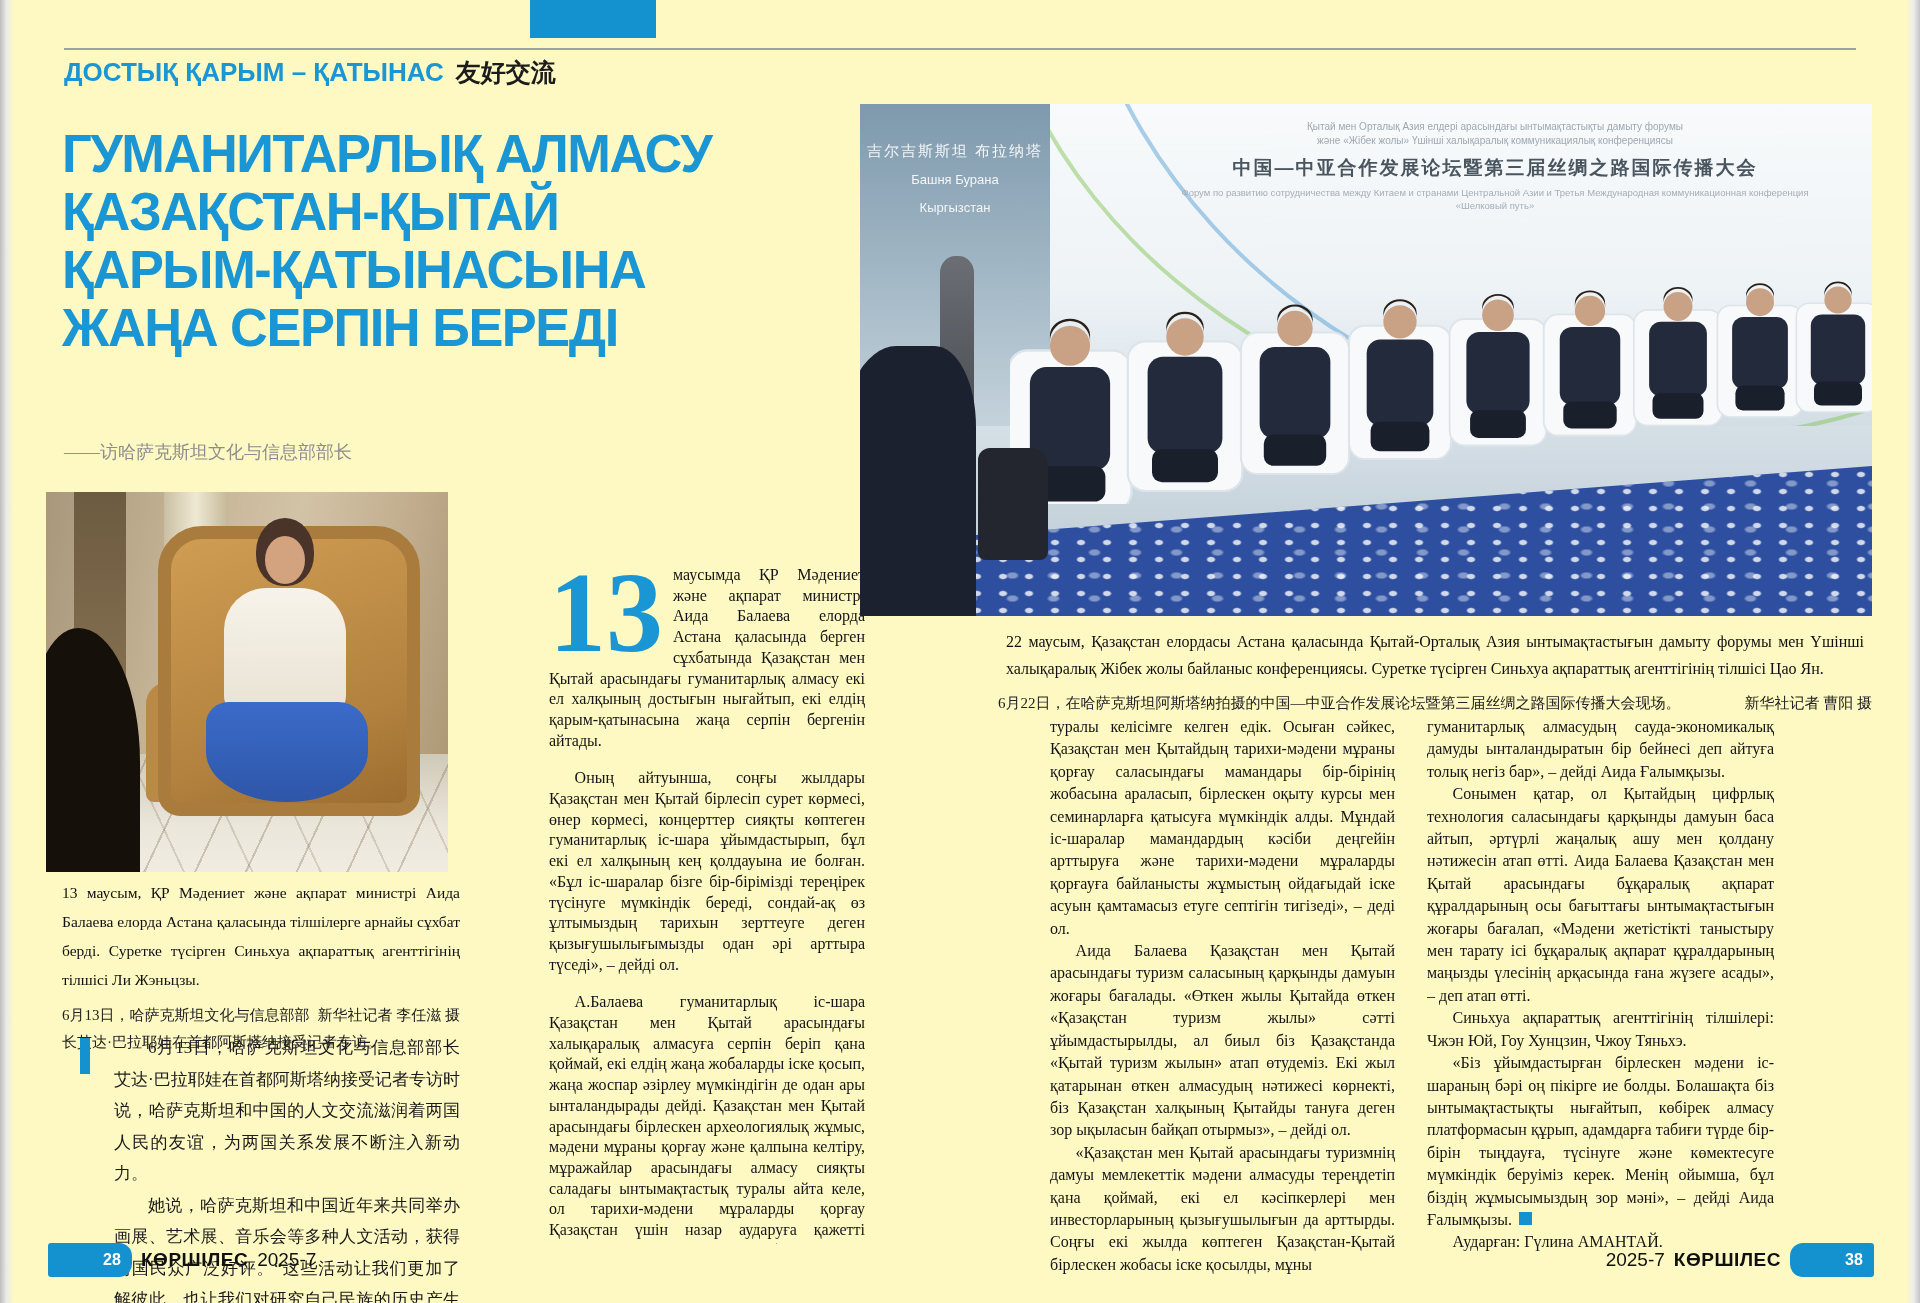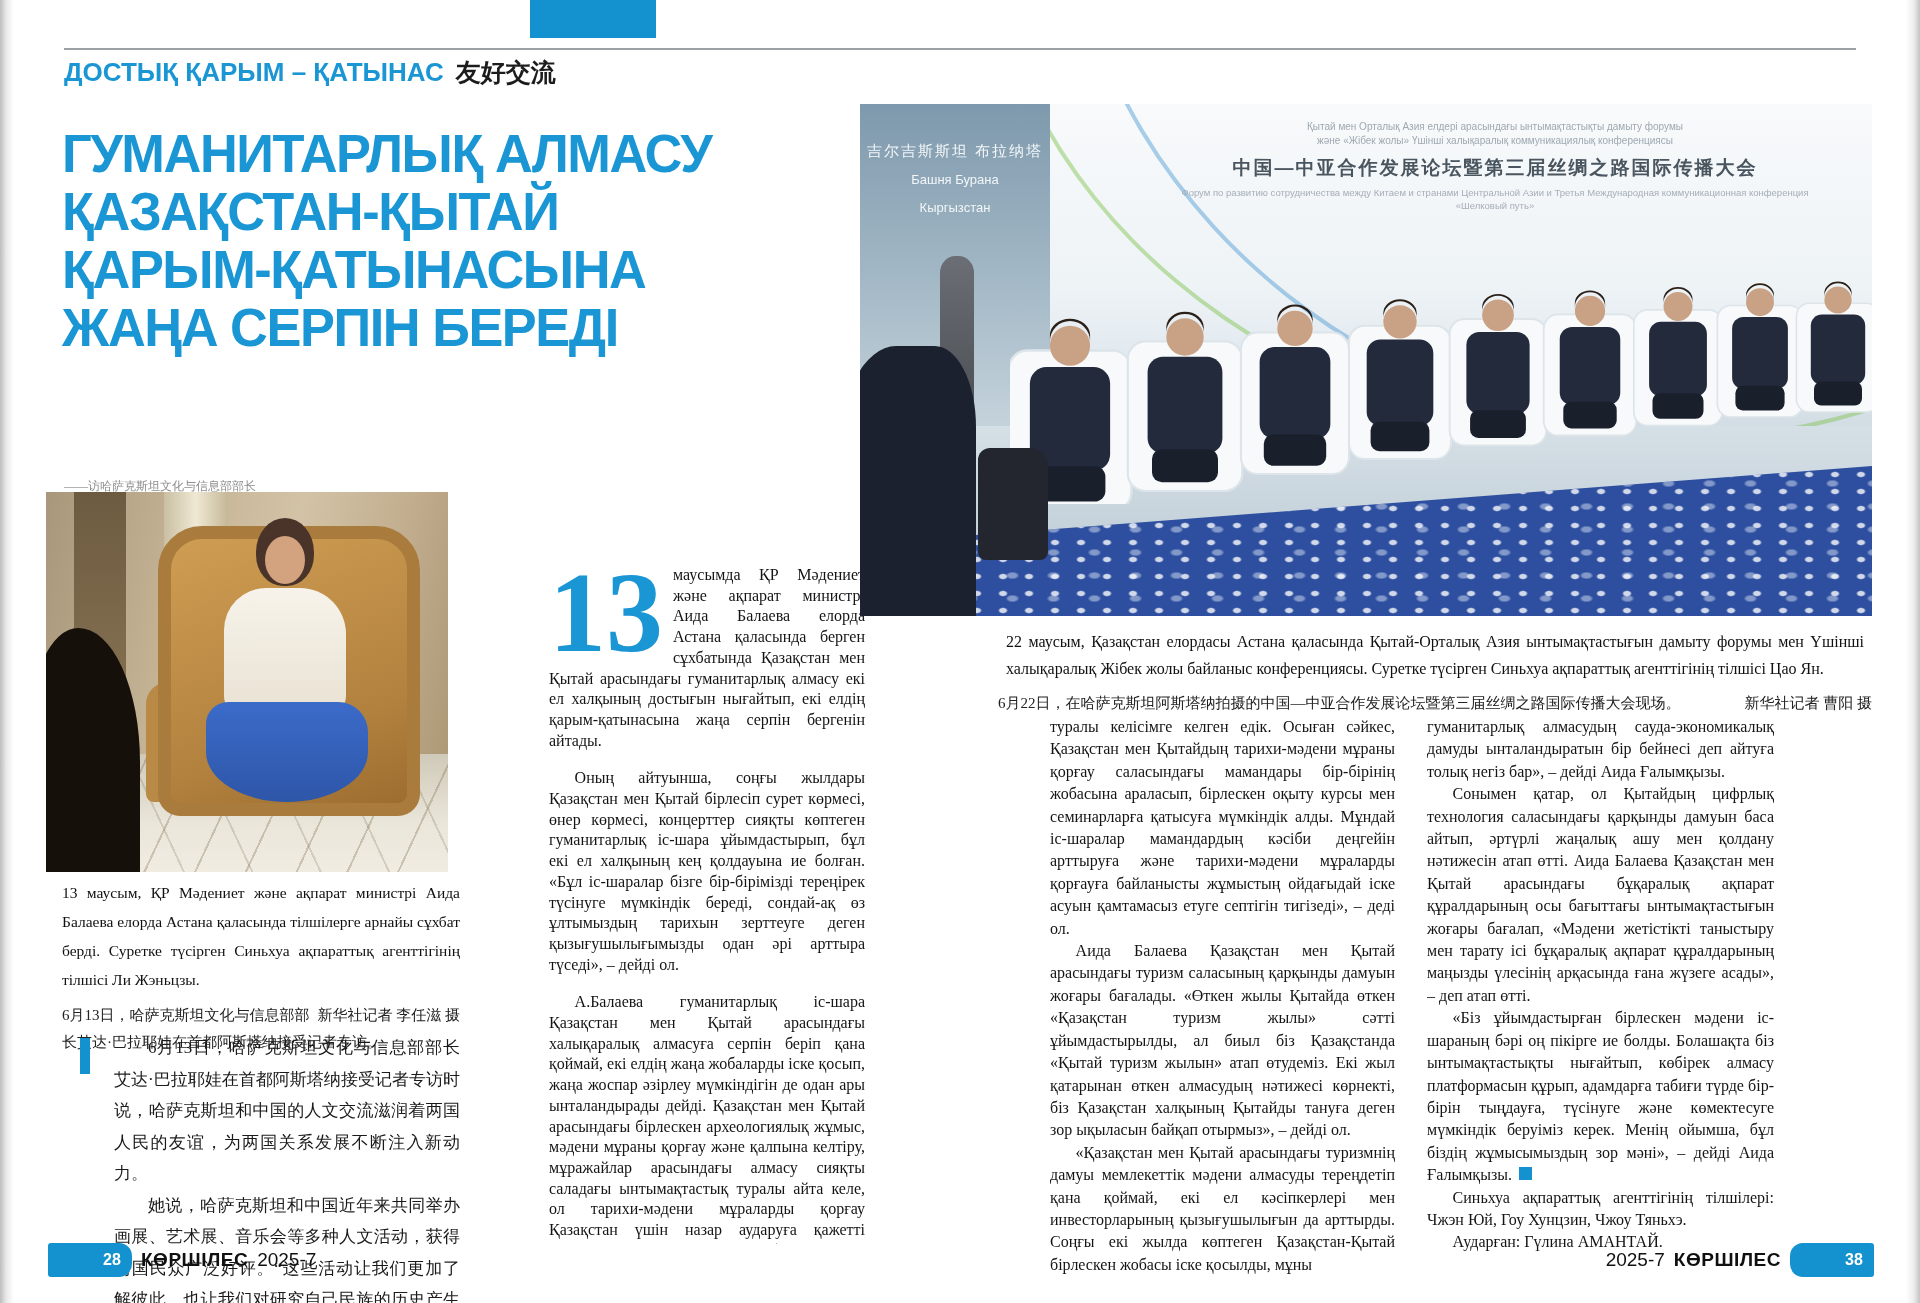--- a/index.html
+++ b/index.html
@@ -1,17 +1,17 @@
 <!DOCTYPE html>
 <html><head>
 <meta charset="utf-8">
 <style>
   :root{ --accent:#1492cf; --title-blue:#1a96d4; }
   html,body{margin:0;padding:0;background:#dcdcdc;}
-  .spread{position:relative;width:1920px;height:1303px;background:#ffffff;overflow:hidden;
+  .spread{position:relative;width:1920px;height:1303px;background:#fef9c3;overflow:hidden;
           font-family:"Liberation Serif",serif;color:#161616;}
   .edge-left{position:absolute;left:0;top:0;bottom:0;width:14px;
       background:linear-gradient(90deg,#bdbdbd,#e9e9e9 45%,rgba(255,255,255,0));z-index:30;}
   .edge-right{position:absolute;right:0;top:0;bottom:0;width:14px;
       background:linear-gradient(270deg,#c4c4c4,#ededed 45%,rgba(255,255,255,0));z-index:30;}
 
   
   .top-rule{position:absolute;left:64px;top:48px;width:1792px;height:2px;background:#9aa0a5;}
   .top-tab{position:absolute;left:530px;top:0;width:126px;height:38px;background:var(--accent);}
   .section-header{position:absolute;left:64px;top:56px;font-family:"Liberation Sans",sans-serif;
@@ -21,21 +21,21 @@
 
   
   .title{position:absolute;left:62px;top:124px;font-family:"Liberation Sans",sans-serif;
       font-weight:bold;color:var(--title-blue);font-size:54px;line-height:58px;letter-spacing:-1.5px;
       transform:scaleX(.97);transform-origin:left top;}
   .title span{display:block;}
   .subtitle{position:absolute;left:64px;top:358px;width:696px;font-size:29px;line-height:35px;
       color:#1e96d2;text-align:justify;}
   .zh-headline{position:absolute;left:64px;top:430px;font-family:"Liberation Sans",sans-serif;
       font-weight:bold;font-size:22px;color:#111;}
-  .zh-subline{position:absolute;left:64px;top:478px;font-size:12px;color:#8d8d8d;}
+  .zh-subline{position:absolute;left:64px;top:440px;font-size:18px;color:#8d8d8d;}
 
   
   .photo-left{position:absolute;left:46px;top:492px;width:402px;height:380px;overflow:hidden;
       background:linear-gradient(100deg,#a9977b 0%,#c4b294 30%,#d3c3a6 55%,#c0ac8d 80%,#a8946f 100%);}
   .pl-door{position:absolute;left:28px;top:0;width:52px;height:250px;background:linear-gradient(180deg,#6d5b41,#8a7554);}
   .pl-pillar{position:absolute;left:118px;top:0;width:64px;height:215px;
       background:linear-gradient(90deg,#cabfa3,#efe8d4 50%,#c5b897);}
   .pl-floor{position:absolute;left:0;bottom:0;width:100%;height:118px;
       background:linear-gradient(180deg,#cfc9b8,#eae6da 60%,#f0ece2);}
   .pl-floor::after{content:"";position:absolute;inset:0;
@@ -238,22 +238,22 @@
 
   <div class="col-a">
     <p class="cont">туралы келісімге келген едік. Осыған сәйкес, Қазақстан мен Қытайдың тарихи-мәдени мұраны қорғау саласындағы мамандары бір-бірінің жобасына араласып, бірлескен оқыту курсы мен семинарларға қатысуға мүмкіндік алды. Мұндай іс-шаралар мамандардың кәсіби деңгейін арттыруға және тарихи-мәдени мұраларды қорғауға байланысты жұмыстың ойдағыдай іске асуын қамтамасыз етуге септігін тигізеді», – деді ол.</p>
     <p>Аида Балаева Қазақстан мен Қытай арасындағы туризм саласының қарқынды дамуын жоғары бағалады. «Өткен жылы Қытайда өткен «Қазақстан туризм жылы» сәтті ұйымдастырылды, ал биыл біз Қазақстанда «Қытай туризм жылын» атап өтудеміз. Екі жыл қатарынан өткен алмасудың нәтижесі көрнекті, біз Қазақстан халқының Қытайды тануға деген зор ықыласын байқап отырмыз», – дейді ол.</p>
     <p>«Қазақстан мен Қытай арасындағы туризмнің дамуы мемлекеттік мәдени алмасуды тереңдетіп қана қоймай, екі ел кәсіпкерлері мен инвесторларының қызығушылығын да арттырды. Соңғы екі жылда көптеген Қазақстан-Қытай бірлескен жобасы іске қосылды, мұны</p>
   </div>
 
   <div class="col-b">
     <p class="cont">гуманитарлық алмасудың сауда-экономикалық дамуды ынталандыратын бір бейнесі деп айтуға толық негіз бар», – дейді Аида Ғалымқызы.</p>
     <p>Сонымен қатар, ол Қытайдың цифрлық технология саласындағы қарқынды дамуын баса айтып, әртүрлі жаңалық ашу мен қолдану нәтижесін атап өтті. Аида Балаева Қазақстан мен Қытай арасындағы бұқаралық ақпарат құралдарының осы бағыттағы ынтымақтастығын жоғары бағалап, «Мәдени жетістікті таныстыру мен тарату ісі бұқаралық ақпарат құралдарының маңызды үлесінің арқасында ғана жүзеге асады», – деп атап өтті.</p>
+    <p>Синьхуа ақпараттық агенттігінің тілшілері: Чжэн Юй, Гоу Хунцзин, Чжоу Тяньхэ.</p>
     <p><span>«Біз ұйымдастырған бірлескен мәдени іс-шараның бәрі оң пікірге ие болды. Болашақта біз ынтымақтастықты нығайтып, көбірек алмасу платформасын құрып, адамдарға табиғи түрде бір-бірін тыңдауға, түсінуге және көмектесуге мүмкіндік беруіміз керек. Менің ойымша, бұл біздің жұмысымыздың зор мәні», – дейді Аида Ғалымқызы.</span><span class="endmark"></span></p>
-    <p>Синьхуа ақпараттық агенттігінің тілшілері: Чжэн Юй, Гоу Хунцзин, Чжоу Тяньхэ.</p>
     <p>Аударған: Гүлина АМАНТАЙ.</p>
   </div>
 
   <div class="footer footer-left">
     <span class="page-badge badge-l">28</span>
     <span class="mag">КӨРШІЛЕС</span>
     <span>2025-7</span>
   </div>
   <div class="footer footer-right">
     <span>2025-7</span>

